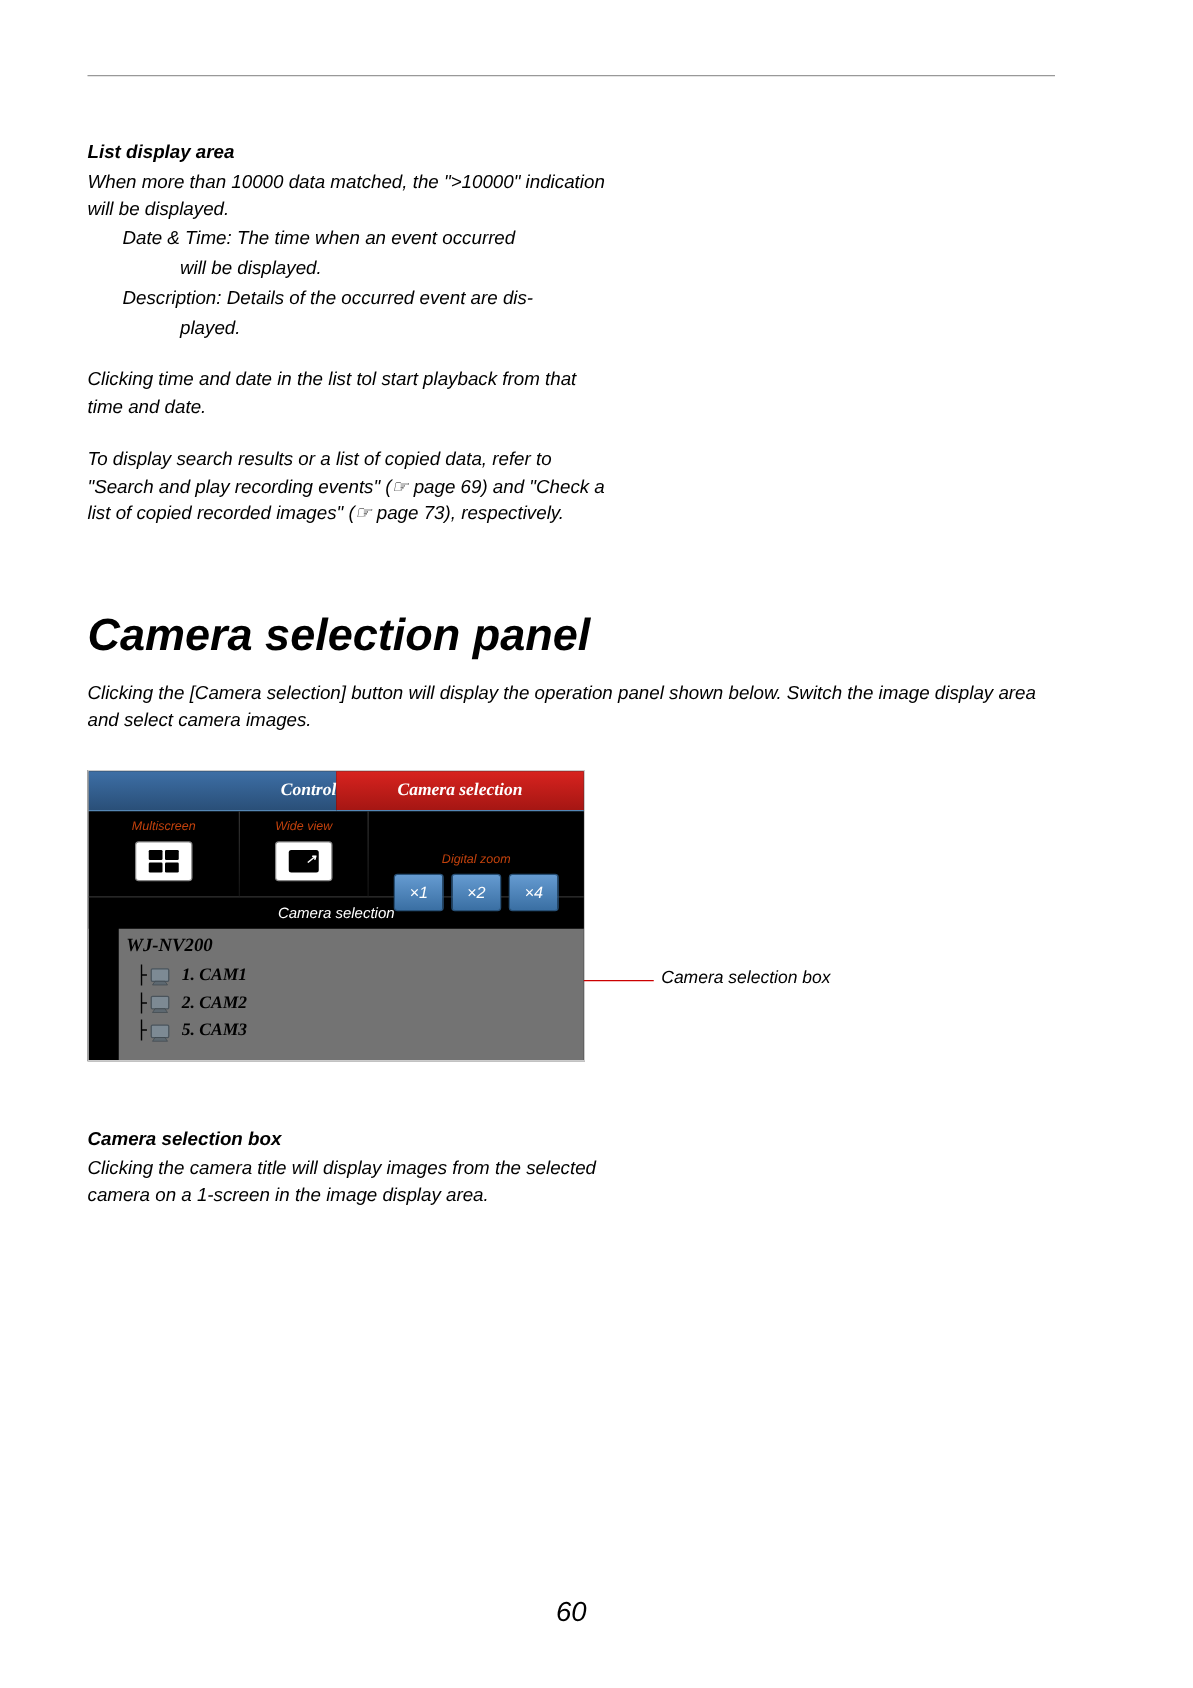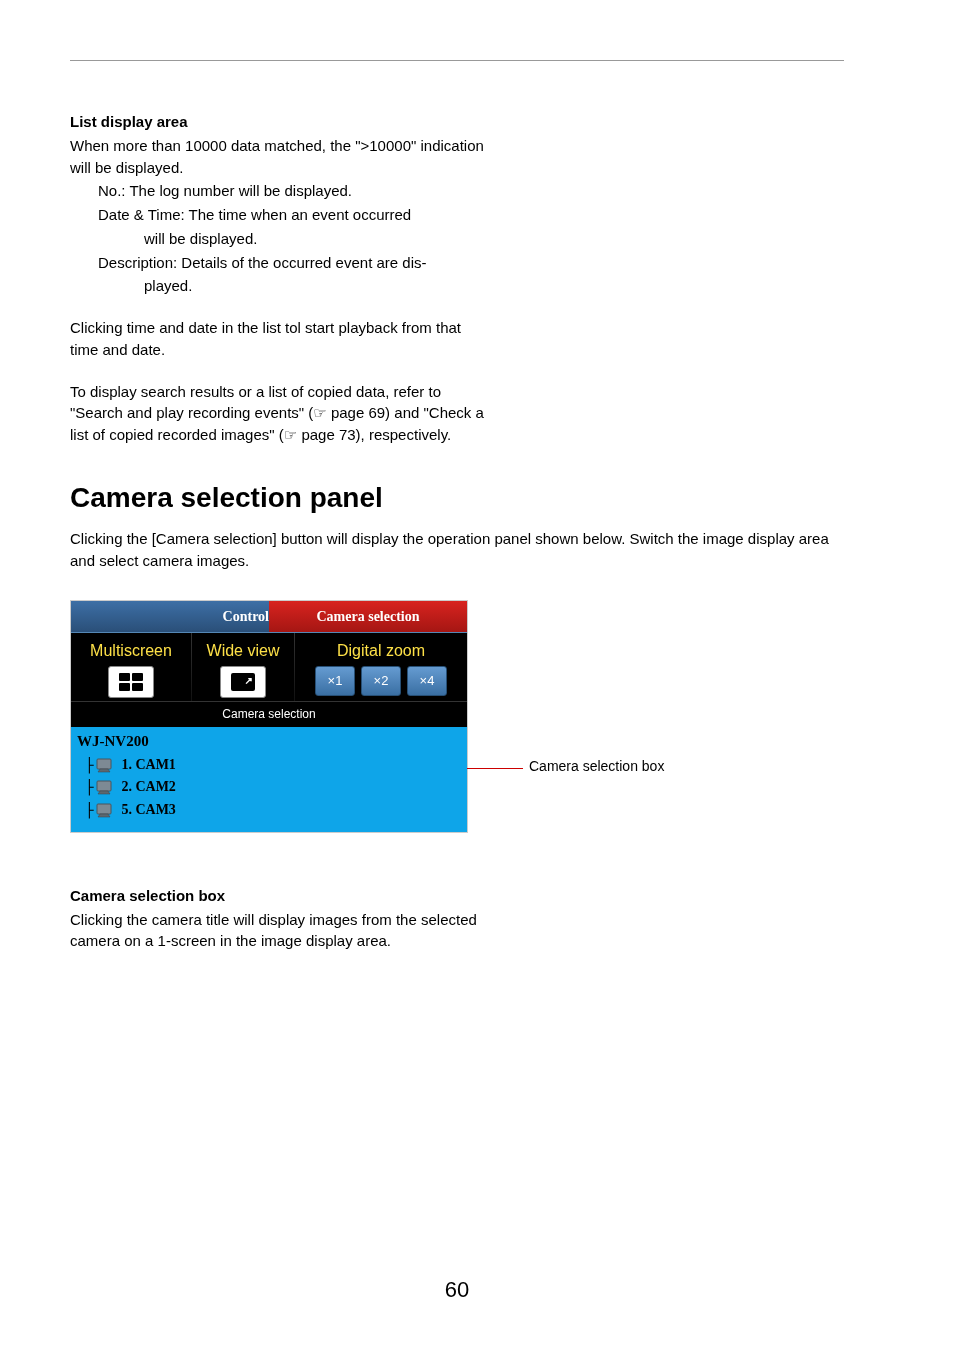--- a/index.html
+++ b/index.html
@@ -10,20 +10,21 @@
     color: #000;
     line-height: 1.45;
     background: #fff;
   }
   .page {
     width: 914px;
     min-height: 1350px;
     box-sizing: border-box;
     padding: 60px 70px 50px 70px;
     position: relative;
+    font-style: italic;
   }
   .hr {
     border-top: 1px solid #999;
     margin-bottom: 50px;
   }
   .col {
     max-width: 420px;
   }
   .bold {
     font-weight: bold;
@@ -36,22 +37,22 @@
     text-indent: 0px;
   }
   .indent2 {
     margin-left: 74px;
     text-indent: 0px;
   }
   .blockspace {
     height: 18px;
   }
   h1 {
-    font-size: 28px;
-    margin: 32px 0 10px 0;
+    font-size: 36px;
+    margin: 60px 0 10px 0;
     font-weight: bold;
   }
   .fullwidth-para {
     max-width: 820px;
   }
   .panel-wrapper {
     display: flex;
     align-items: stretch;
     margin-top: 28px;
     margin-bottom: 20px;
@@ -92,22 +93,22 @@
   .ctrl-section {
     position: relative;
     padding: 6px 0 0 0;
     text-align: center;
   }
   .ctrl-divider {
     width: 1px;
     background: linear-gradient(to bottom, #333, #111);
   }
   .ctrl-label {
-    color: #fde047;
-    font-size: 16px;
+    color: #c2410c;
+    font-size: 10px;
     display: block;
     margin-bottom: 4px;
   }
   .ms-btn {
     width: 44px;
     height: 30px;
     margin: 0 auto;
     background: #fff;
     border: 1px solid #888;
     border-radius: 3px;
@@ -172,24 +173,25 @@
   }
   .camsel-head {
     background: #000;
     color: #fff;
     font-size: 12px;
     text-align: center;
     padding: 4px 0;
     border-top: 1px solid #333;
   }
   .camsel-box {
-    background: #0ea5e9;
+    background: #737373;
     color: #000;
     font-family: Georgia, 'Times New Roman', serif;
     padding: 4px 6px 10px 6px;
+    margin-left: 24px;
   }
   .tree-root {
     font-weight: bold;
     font-size: 15px;
     margin-bottom: 2px;
   }
   .tree-item {
     display: flex;
     align-items: center;
     margin: 2px 0 2px 8px;
@@ -243,21 +245,20 @@
 </style>
 </head>
 <body>
 
 <div class="page">
   <div class="hr"></div>
 
   <div class="col">
     <p class="para bold">List display area</p>
     <p class="para">When more than 10000 data matched, the "&gt;10000" indication will be displayed.</p>
-    <p class="para indent1">No.: The log number will be displayed.</p>
     <p class="para indent1">Date &amp; Time: The time when an event occurred</p>
     <p class="para indent2">will be displayed.</p>
     <p class="para indent1">Description: Details of the occurred event are dis-</p>
     <p class="para indent2">played.</p>
 
     <div class="blockspace"></div>
     <p class="para">Clicking time and date in the list tol start playback from that time and date.</p>
 
     <div class="blockspace"></div>
     <p class="para">
@@ -290,21 +291,21 @@
         <div class="ctrl-divider"></div>
         <div class="ctrl-section" style="width:102px;text-align:center;">
           <span class="ctrl-label">Wide view</span>
           <div class="wv-btn">
             <div class="wv-inner">
               <span class="wv-arrow">↗</span>
             </div>
           </div>
         </div>
         <div class="ctrl-divider"></div>
-        <div class="ctrl-section" style="flex:1;">
+        <div class="ctrl-section" style="flex:1;margin-top:26px;">
           <span class="ctrl-label">Digital zoom</span>
           <div class="zoom-btns">
             <div class="zoom-btn">×1</div>
             <div class="zoom-btn">×2</div>
             <div class="zoom-btn">×4</div>
           </div>
         </div>
       </div>
 
       <div class="camsel-head">Camera selection</div>

